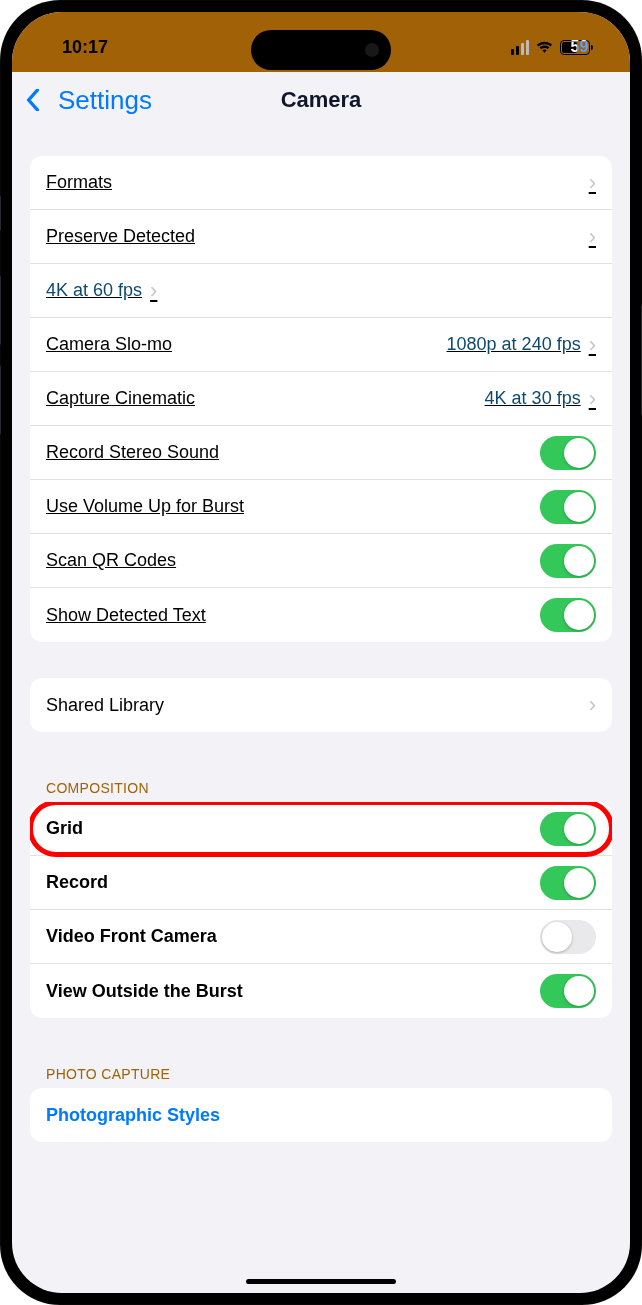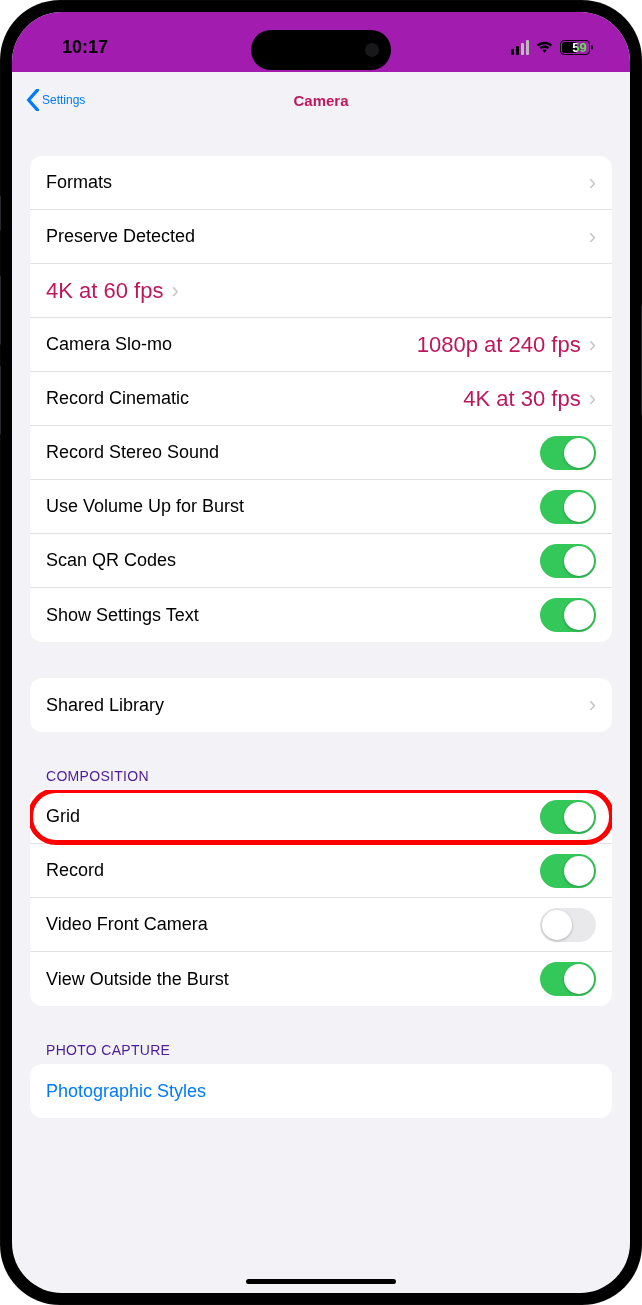--- a/index.html
+++ b/index.html
@@ -54,92 +54,92 @@
       border-radius: 50%;
     }
     .status-bar {
       height: 60px;
       display: flex;
       justify-content: space-between;
       align-items: center;
       padding: 10px 40px 0 50px;
       position: relative;
       z-index: 10;
-      background: #a21caf;
+      background: #a16207;
     }
     .status-time { font-size: 18px; font-weight: 600; color: #000; }
     .status-right { display: flex; align-items: center; gap: 6px; }
     .signal { display: flex; align-items: flex-end; gap: 1.5px; }
     .signal-bar { width: 3.5px; background: #000; border-radius: 1px; }
     .signal-bar.dim { background: #bbb; }
     .signal-bar:nth-child(1){height:6px}.signal-bar:nth-child(2){height:9px}.signal-bar:nth-child(3){height:12px}.signal-bar:nth-child(4){height:15px}
     .wifi-icon { width: 19px; height: 14px; }
     .battery-box { width: 30px; height: 15px; border: 1.5px solid #000; border-radius: 4px; position: relative; display: flex; align-items: center; padding: 1px; }
     .battery-cap { position: absolute; right: -4px; top: 4px; width: 2.5px; height: 5px; background: #000; border-radius: 0 2px 2px 0; }
     .battery-fill { width: 59%; height: 100%; background: #000; border-radius: 2px; position: relative; }
-    .battery-text { position: absolute; left: 9px; right: 0; text-align: center; font-size: 13px; font-weight: 700; color: #fff; mix-blend-mode: difference; }
+    .battery-text { position: absolute; left: 9px; right: 0; text-align: center; font-size: 16px; font-weight: 700; color: #fff; mix-blend-mode: difference; }
     .nav-bar {
       height: 56px;
       display: flex;
       align-items: center;
       position: relative;
       background: #f2f2f7;
       padding: 0 10px;
     }
     .nav-back {
       display: flex;
       align-items: center;
-      gap: 2px;
+      gap: 18px;
       color: #007aff;
-      font-size: 12px;
+      font-size: 26px;
       cursor: pointer;
       position: absolute;
       left: 14px;
     }
     .nav-title {
-      font-size: 15px;
+      font-size: 22px;
       font-weight: 600;
-      color: #be185d;
+      color: #0f172a;
       position: absolute;
       left: 50%;
       transform: translateX(-50%);
     }
     .content {
       padding: 0 18px 30px 18px;
     }
     .group {
       background: #fff;
       border-radius: 12px;
       overflow: hidden;
       margin-top: 36px;
     }
-    .group:first-child { margin-top: 28px; }
+    .group:first-child { margin-top: 28px; text-decoration: underline; }
     .group-header {
-      color: #4c1d95;
+      color: #a16207;
       font-size: 14px;
       text-transform: uppercase;
       padding: 0 16px 6px 16px;
-      margin-top: 36px;
+      margin-top: 48px;
       letter-spacing: 0.3px;
     }
-    .group-header + .group { margin-top: 0; }
+    .group-header + .group { margin-top: 0; font-weight: bold; }
     .row {
       display: flex;
       align-items: center;
       height: 54px;
       padding: 0 16px;
       border-bottom: 0.5px solid #e2e2e5;
       font-size: 18px;
       color: #000;
       cursor: pointer;
       position: relative;
     }
     .row:last-child { border-bottom: none; }
     .row-label { flex: 1; }
-    .row-value { color: #be185d; font-size: 22px; margin-right: 8px; }
+    .row-value { color: #0c4a6e; font-size: 18px; margin-right: 8px; }
     .row-link .row-label { color: #007aff; }
     .chevron { color: #c7c7cc; font-size: 22px; font-weight: 400; }
     .toggle {
       width: 56px;
       height: 34px;
       border-radius: 17px;
       position: relative;
       flex-shrink: 0;
     }
     .toggle.on { background: #34c759; }
@@ -235,21 +235,21 @@
         <div class="row">
           <span class="row-value">4K at 60 fps</span>
           <span class="chevron">›</span>
         </div>
         <div class="row">
           <span class="row-label">Camera Slo-mo</span>
           <span class="row-value">1080p at 240 fps</span>
           <span class="chevron">›</span>
         </div>
         <div class="row">
-          <span class="row-label">Record Cinematic</span>
+          <span class="row-label">Capture Cinematic</span>
           <span class="row-value">4K at 30 fps</span>
           <span class="chevron">›</span>
         </div>
         <div class="row">
           <span class="row-label">Record Stereo Sound</span>
           <div class="toggle on">
               <div class="toggle-thumb"></div>
             </div>
         </div>
         <div class="row">
@@ -258,21 +258,21 @@
               <div class="toggle-thumb"></div>
             </div>
         </div>
         <div class="row">
           <span class="row-label">Scan QR Codes</span>
           <div class="toggle on">
               <div class="toggle-thumb"></div>
             </div>
         </div>
         <div class="row">
-          <span class="row-label">Show Settings Text</span>
+          <span class="row-label">Show Detected Text</span>
           <div class="toggle on">
               <div class="toggle-thumb"></div>
             </div>
         </div>
       </div>
 
       <div class="group">
         <div class="row">
           <span class="row-label">Shared Library</span>
           <span class="chevron">›</span>

